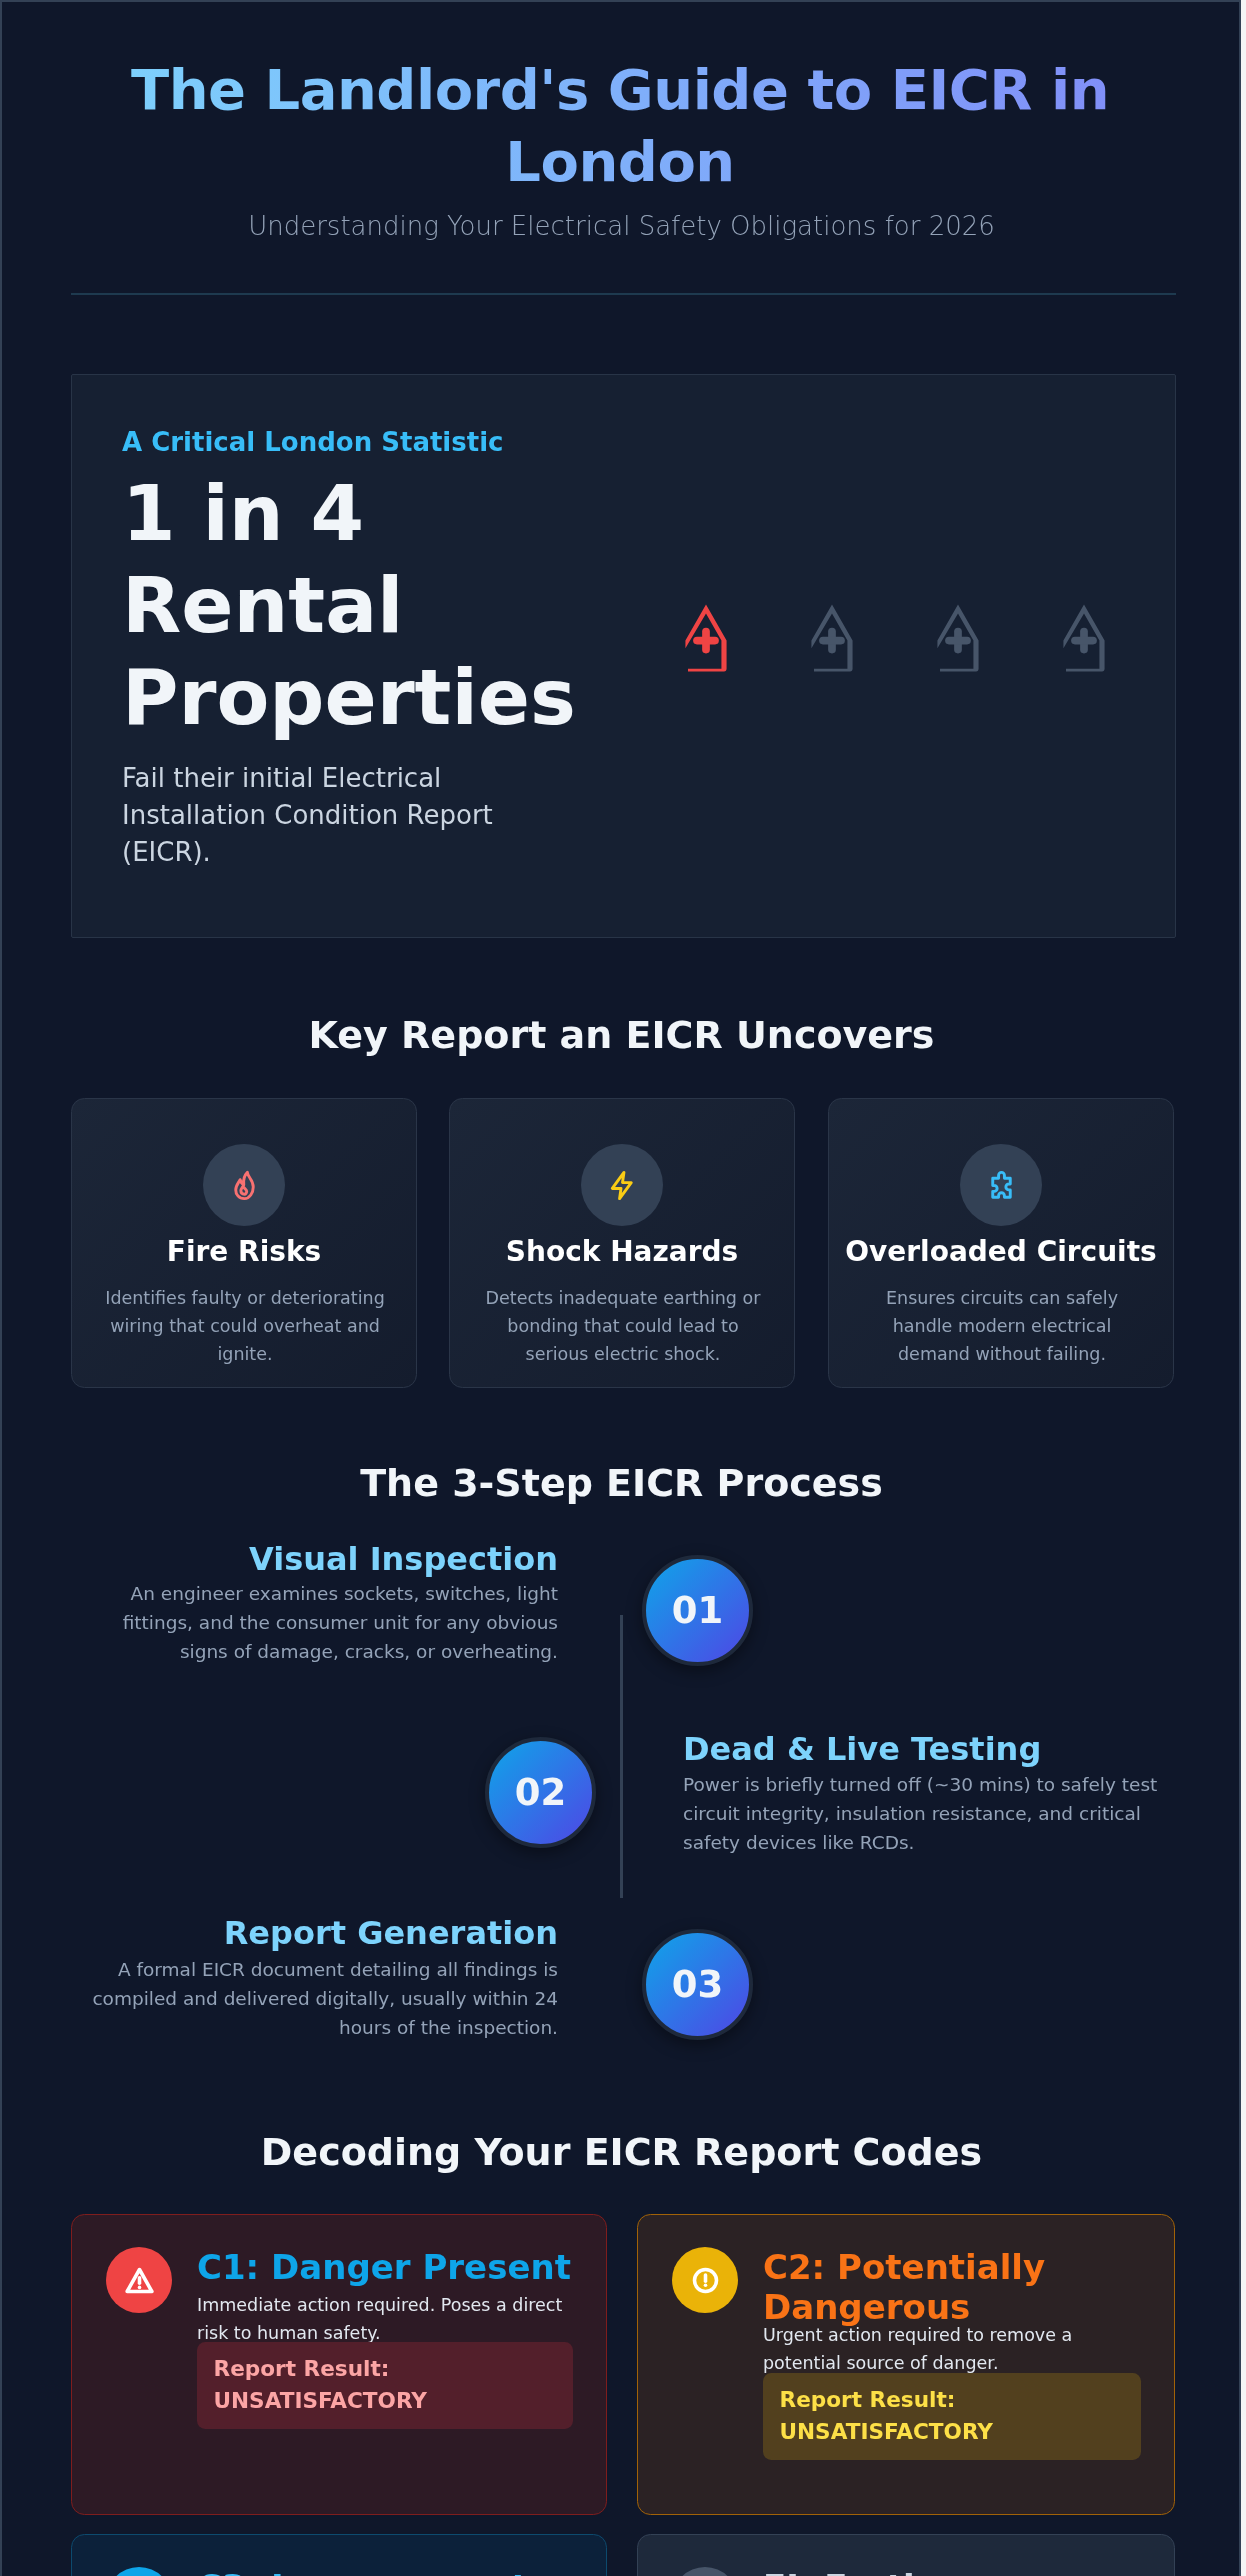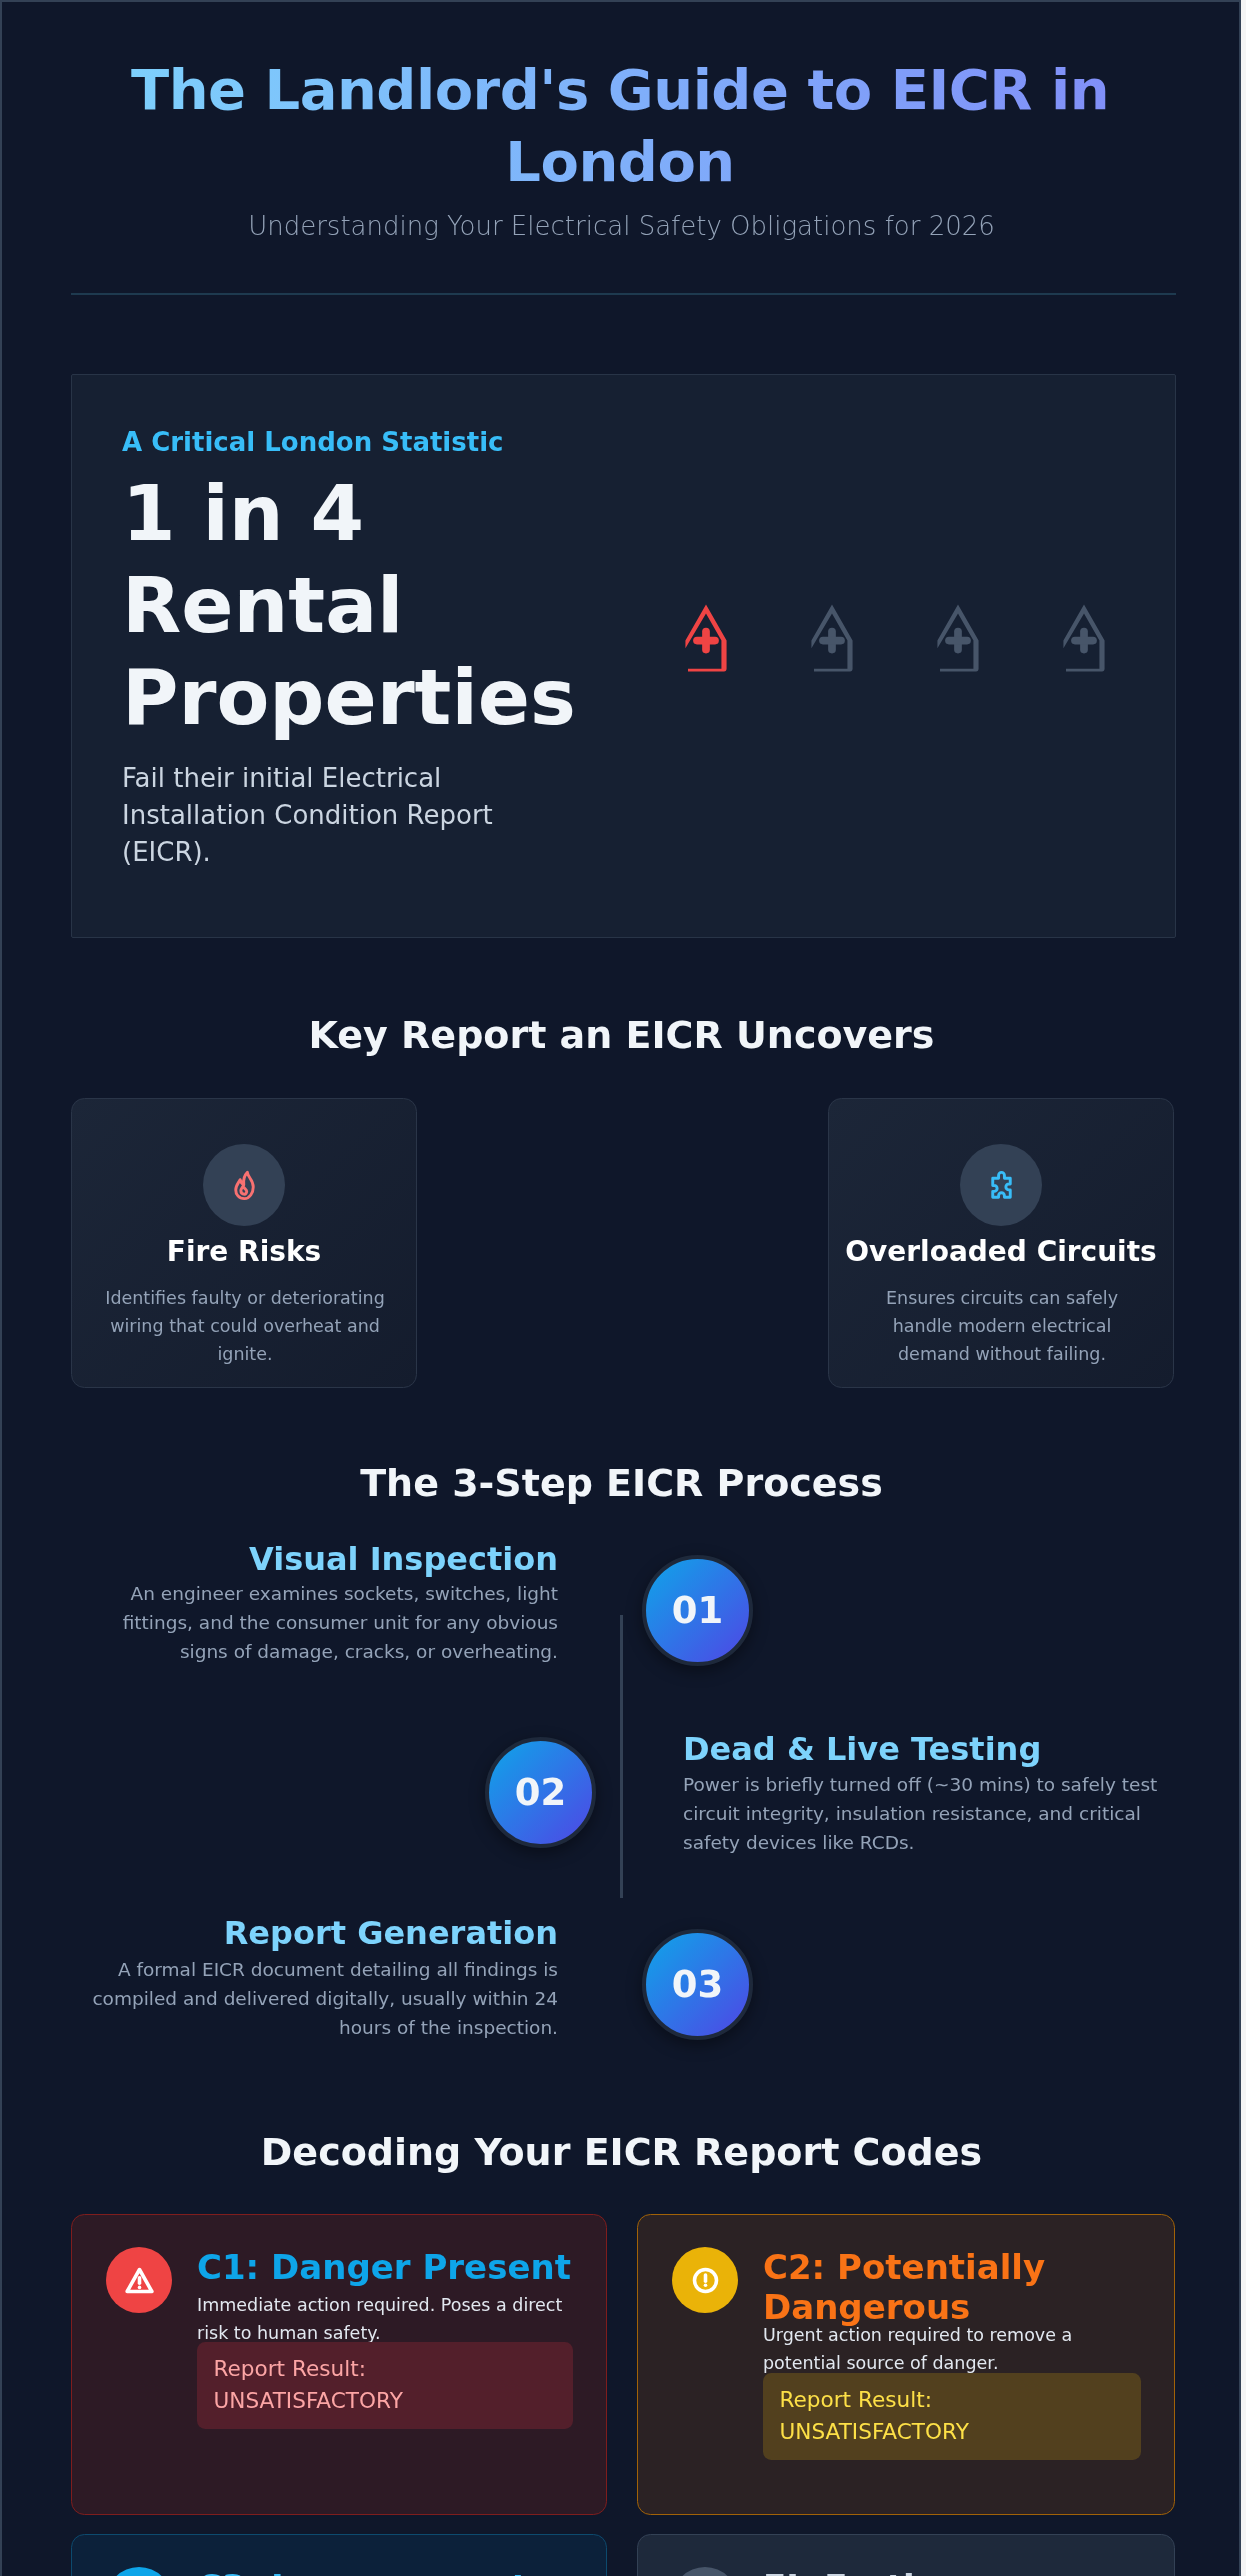--- a/index.html
+++ b/index.html
@@ -81,21 +81,21 @@
 
   
   .code-card { position: absolute; border-radius: 13.4px; border: 1.5px solid; }
   .code-icon {
     position: absolute; left: 34px; top: 32px; width: 66px; height: 66px; border-radius: 50%;
     display: flex; align-items: center; justify-content: center;
   }
   .code-icon svg { width: 33px; height: 33px; }
   .code-title { position: absolute; left: 125px; right: 31px; top: 32px; font-size: 34px; line-height: 40px; font-weight: bold; }
   .code-desc { position: absolute; left: 125px; right: 31px; font-size: 17.5px; line-height: 28px; color: #e2e8f0; }
-  .code-result { position: absolute; left: 125px; right: 33px; border-radius: 8.2px; padding: 11.3px 16.5px; font-size: 21.6px; line-height: 32px; font-weight: normal; }
+  .code-result { position: absolute; left: 125px; right: 33px; border-radius: 8.2px; padding: 11.3px 16.5px; font-size: 21.6px; line-height: 32px; font-weight: bold; }
 </style>
 </head>
 <body>
 
 <div class="page">
 
   <h1 class="hero-title">The Landlord's Guide to EICR in London</h1>
   <p class="hero-sub">Understanding Your Electrical Safety Obligations for 2026</p>
   <div class="hero-divider"></div>
 
@@ -141,20 +141,29 @@
     <div class="danger-icon-wrap">
       <svg viewBox="0 0 24 24" fill="none" stroke="#f87171" stroke-width="2" stroke-linecap="round" stroke-linejoin="round">
           <path d="M12 21c-4 0-6-3-6-6 0-3 2-5 3-7 .5 2 1.5 3 2.5 3.5C11 8 12 5 14 3c0 3 4 5 4 10 0 4-2.5 8-6 8z"></path>
           <path d="M12 18c-1.5 0-2.5-1-2.5-2.5 0-1.3 1-2 1.5-3 .5 1.5 2.5 2 2.5 3.5 0 1-.7 2-1.5 2z"></path>
         </svg>
     </div>
     <div class="danger-title">Fire Risks</div>
     <div class="danger-desc">Identifies faulty or deteriorating wiring that could overheat and ignite.</div>
   </div>
 
+  <div class="danger-card" style="left:447px;">
+    <div class="danger-icon-wrap">
+      <svg viewBox="0 0 24 24" fill="none" stroke="#facc15" stroke-width="2" stroke-linecap="round" stroke-linejoin="round">
+          <path d="M13 3 L5 14 h6 l-1 7 8-11 h-6 z"></path>
+        </svg>
+    </div>
+    <div class="danger-title">Shock Hazards</div>
+    <div class="danger-desc">Detects inadequate earthing or bonding that could lead to serious electric shock.</div>
+  </div>
 
   <div class="danger-card" style="left:826px;">
     <div class="danger-icon-wrap">
       <svg viewBox="0 0 24 24" fill="none" stroke="#38bdf8" stroke-width="2" stroke-linecap="round" stroke-linejoin="round">
           <path d="M10 5a2 2 0 1 1 4 0v2h4v4h-1a2 2 0 1 0 0 4h1v5h-4v-1a2 2 0 1 0-4 0v1H6v-4h1a2 2 0 1 0 0-4H6V7h4z"></path>
         </svg>
     </div>
     <div class="danger-title">Overloaded Circuits</div>
     <div class="danger-desc">Ensures circuits can safely handle modern electrical demand without failing.</div>
   </div>

